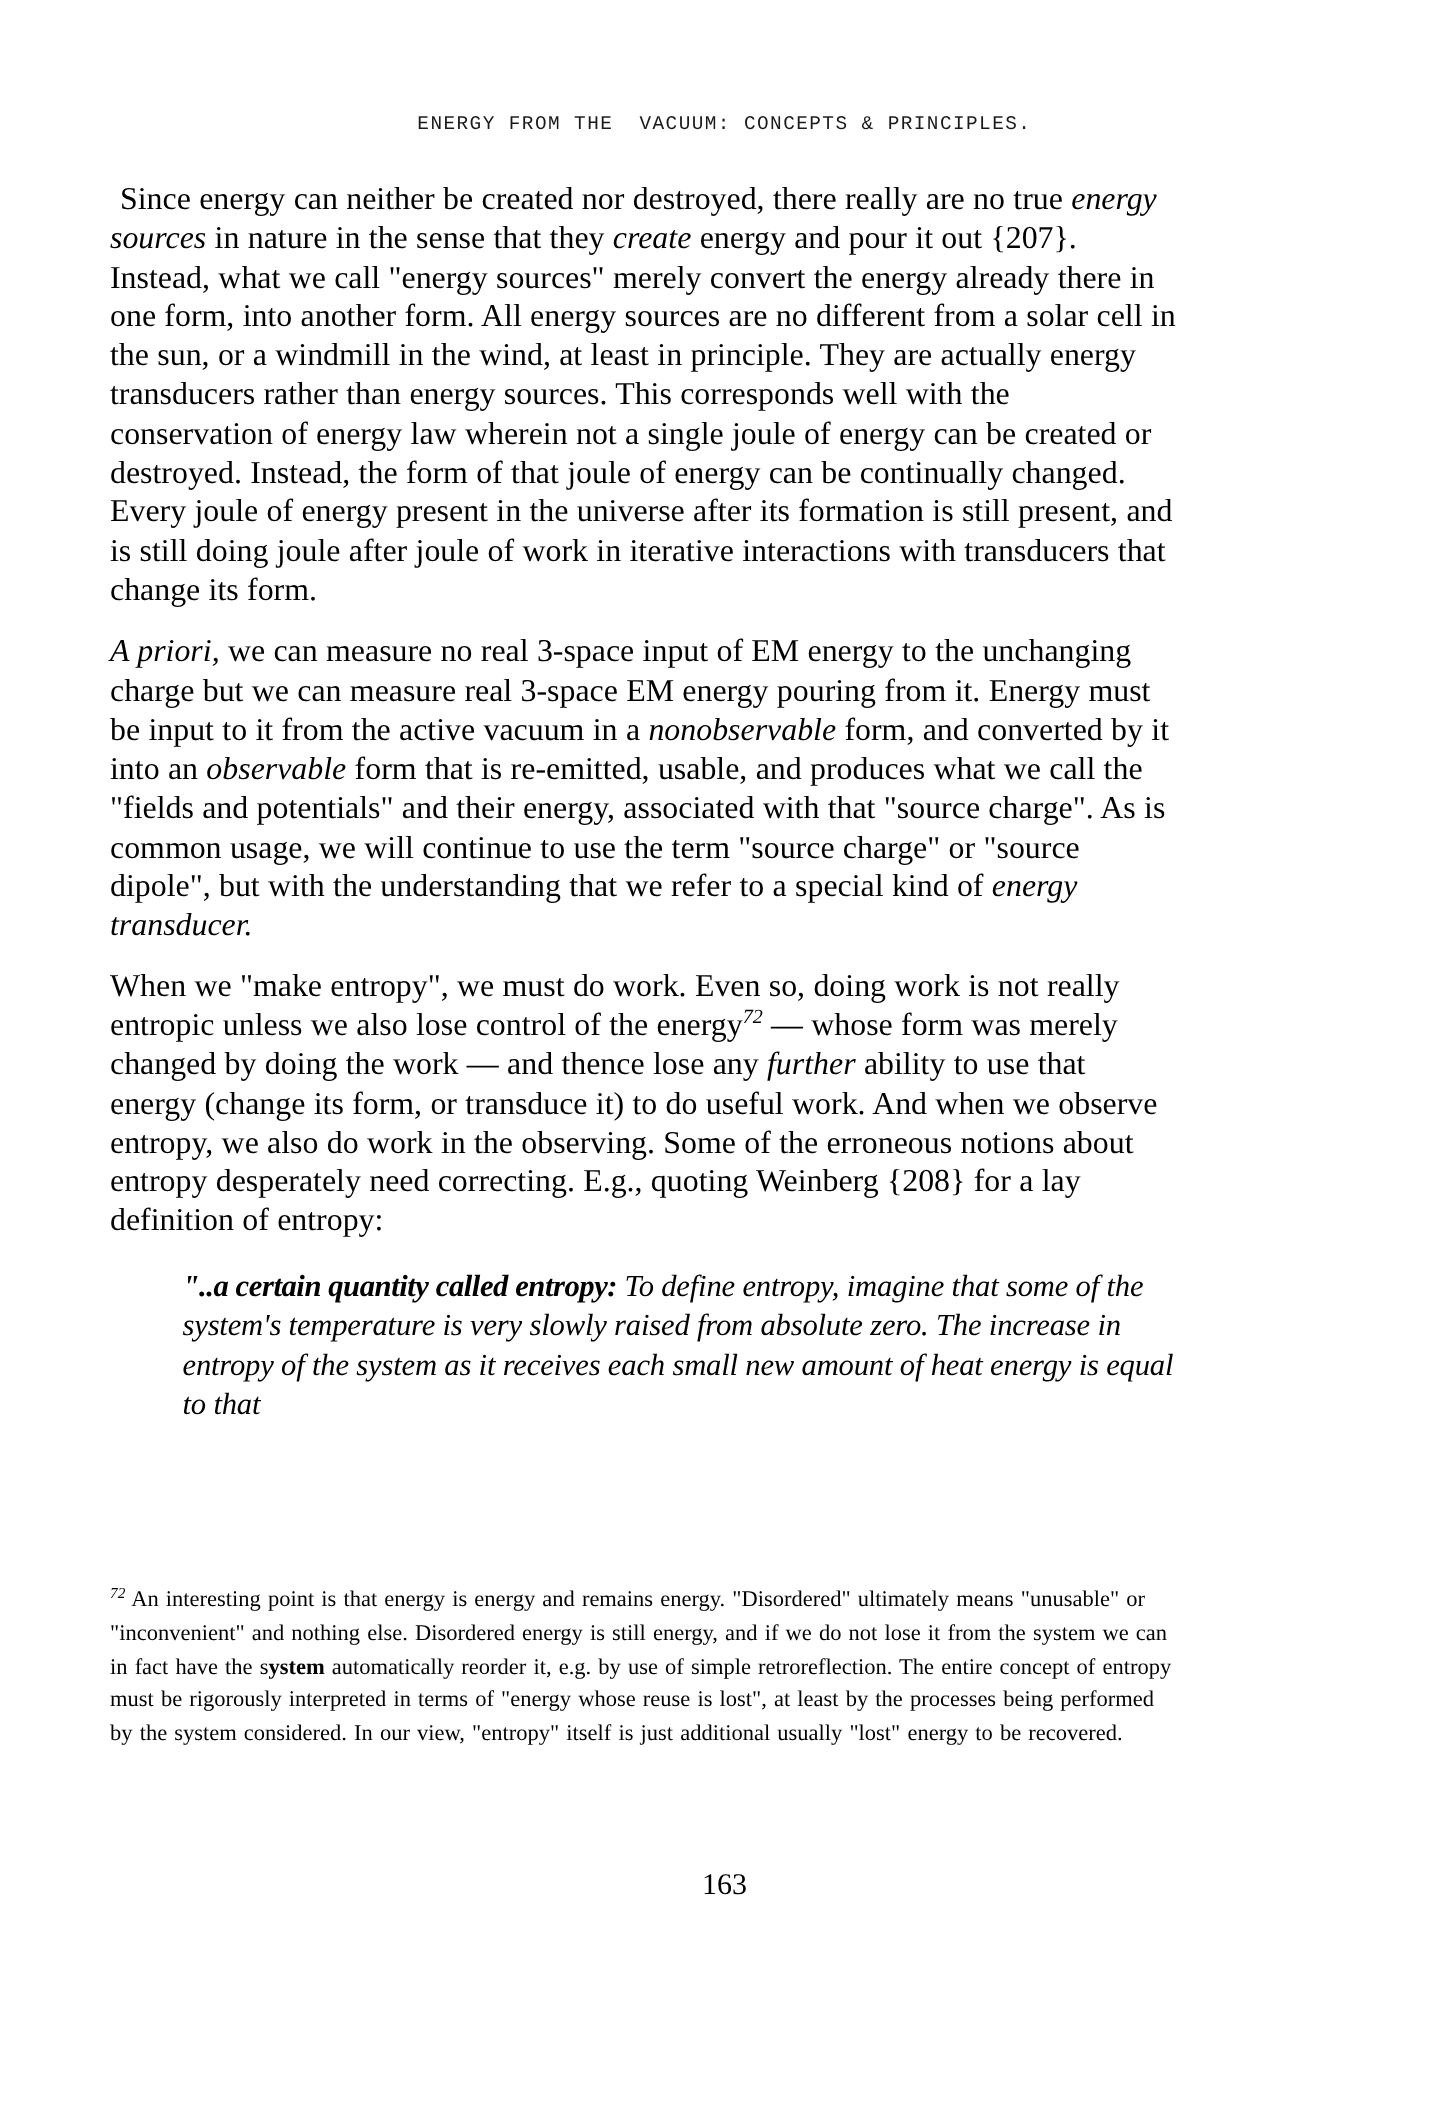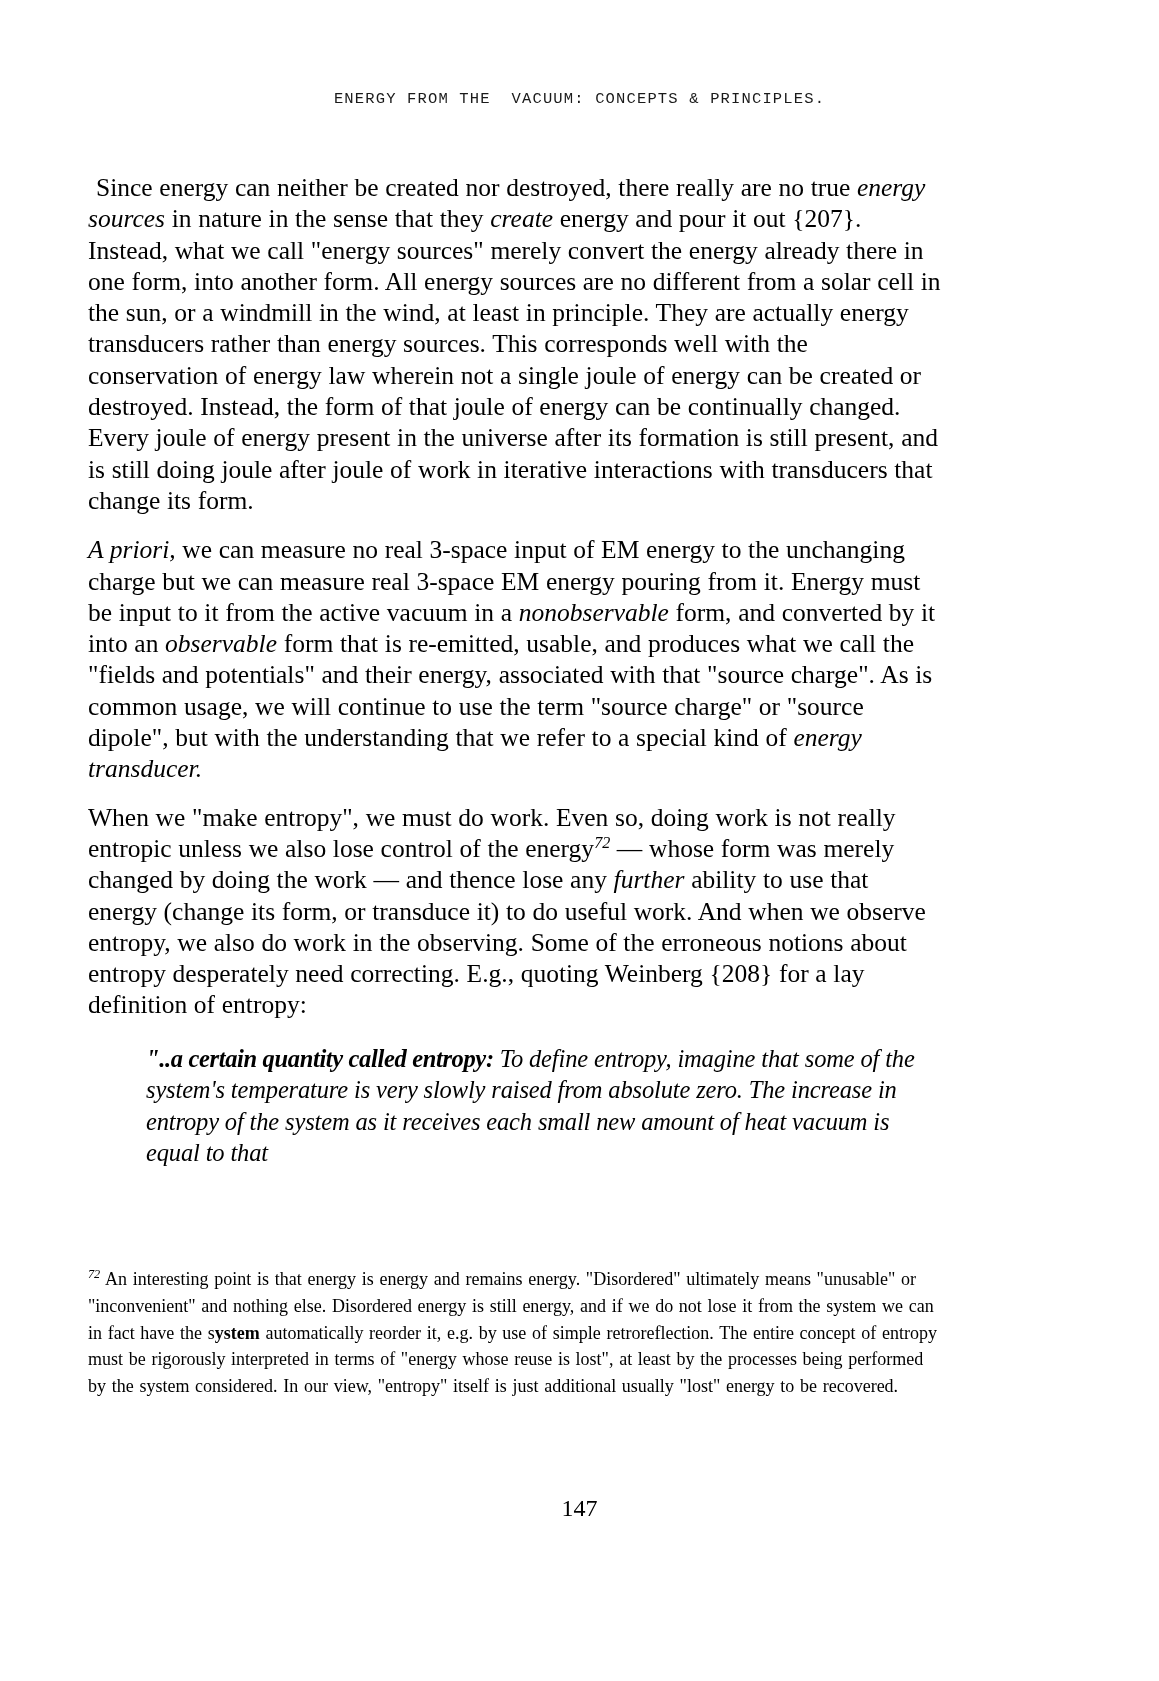--- a/index.html
+++ b/index.html
@@ -43,21 +43,21 @@
     width: 855px;
   }
 
   .para {
     font-size: 25.5px;
     line-height: 31.3px;
     margin: 0 0 17px 0;
     text-align: left;
     word-spacing: 0.3px;
   }
-  .para.first-para { margin-bottom: 18px; margin-top: 29px; }
+  .para.first-para { margin-bottom: 18px; }
   .para .indent-lead { padding-left: 8px; }
 
   .para i, .para em { font-style: italic; }
 
   sup.fnref {
     font-size: 0.63em;
     vertical-align: super;
     line-height: 0;
     font-style: italic;
   }
@@ -121,24 +121,24 @@
 
     <p class="para">
       <i>A priori,</i><span> we can measure no real 3-space input of EM energy to the unchanging charge but we can measure real 3-space EM energy pouring from it.  Energy must be input to it from the active vacuum in a </span><i>nonobservable</i><span> form, and converted by it into an </span><i>observable</i><span> form that is re-emitted, usable, and produces what we call the "fields and potentials" and their energy, associated with that "source charge". As is common usage, we will continue to use the term "source charge" or "source dipole", but with the understanding that we refer to a special kind of </span><i>energy transducer.</i>
     </p>
 
     <p class="para">
       <span>When we "make entropy", we must do work. Even so, doing work is not really entropic unless we also lose control of the energy</span><sup class="fnref">72</sup><span> — whose form was merely changed by doing the work — and thence lose any </span><i>further</i><span> ability to use that energy (change its form, or transduce it) to do useful work. And when we observe entropy, we also do work in the observing. Some of the erroneous notions about entropy desperately need correcting. E.g., quoting Weinberg {208} for a lay definition of entropy:</span>
     </p>
 
     <div class="blockquote">
-      <span class="lead">"..a certain quantity called entropy:</span><span> To define entropy, imagine that some of the system's temperature is very slowly raised from absolute zero.   The increase in entropy of the system as it receives each small new amount of heat vacuum is equal to that</span>
+      <span class="lead">"..a certain quantity called entropy:</span><span> To define entropy, imagine that some of the system's temperature is very slowly raised from absolute zero.   The increase in entropy of the system as it receives each small new amount of heat energy is equal to that</span>
     </div>
 
   </div>
 
   <div class="footnote">
     <sup class="fnmark">72</sup><span> An interesting point is that energy is energy and remains energy.  "Disordered" ultimately means "unusable" or "inconvenient" and nothing else.  Disordered energy is still energy, and if we do not lose it from the system we can in fact have the s</span><span class="b-part">ystem</span><span> automatically reorder it, e.g. by use of simple retroreflection.  The entire concept of entropy must be rigorously interpreted in terms of "energy whose reuse is lost", at least by the processes being performed by the system considered. In our view, "entropy" itself is just additional usually "lost" energy to be recovered.</span>
   </div>
 
-  <div class="folio">147</div>
+  <div class="folio">163</div>
 
 </div>
 
 </body></html>

